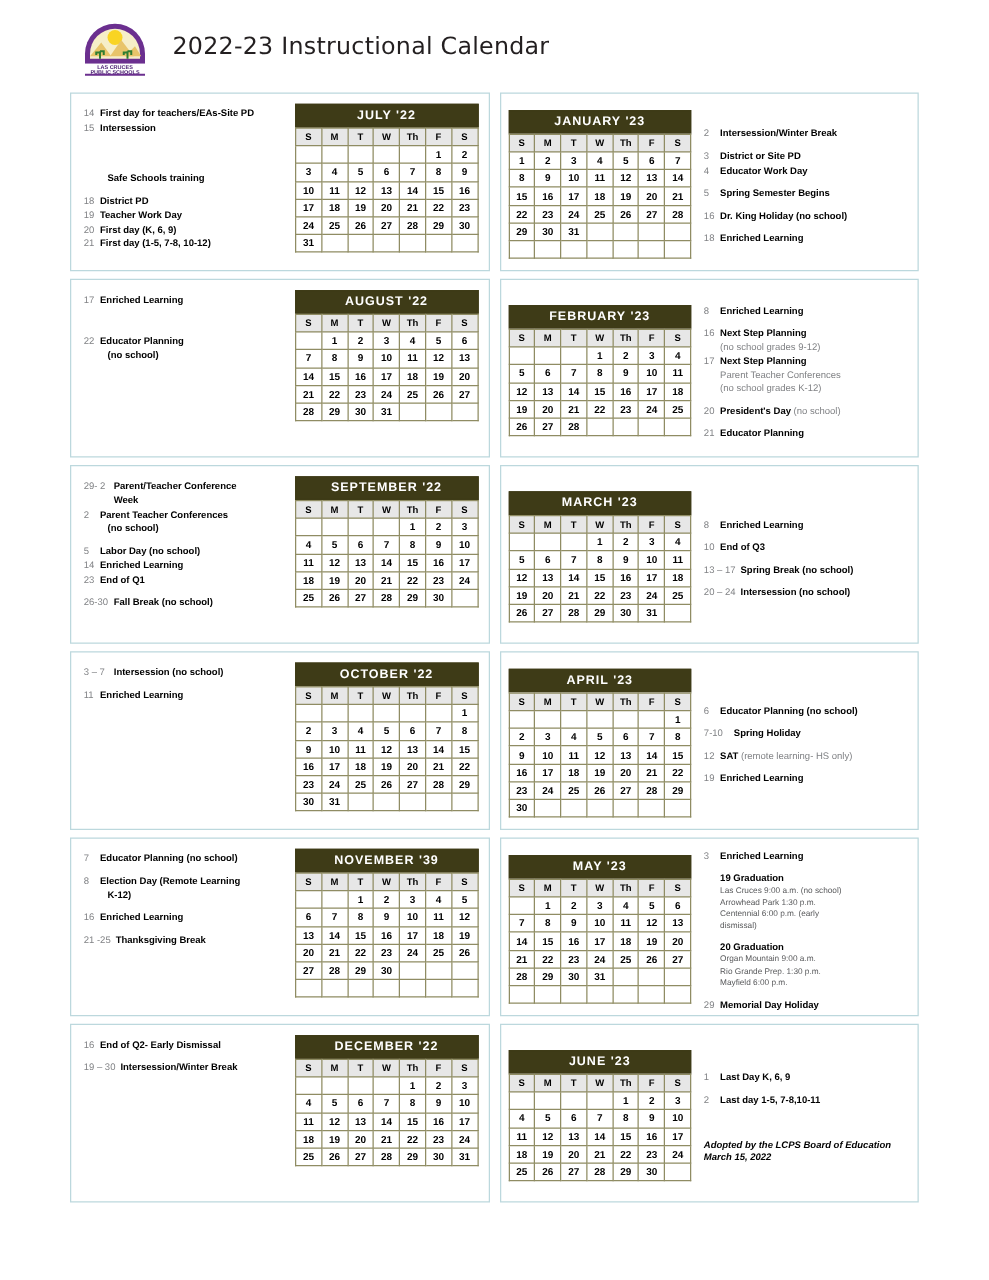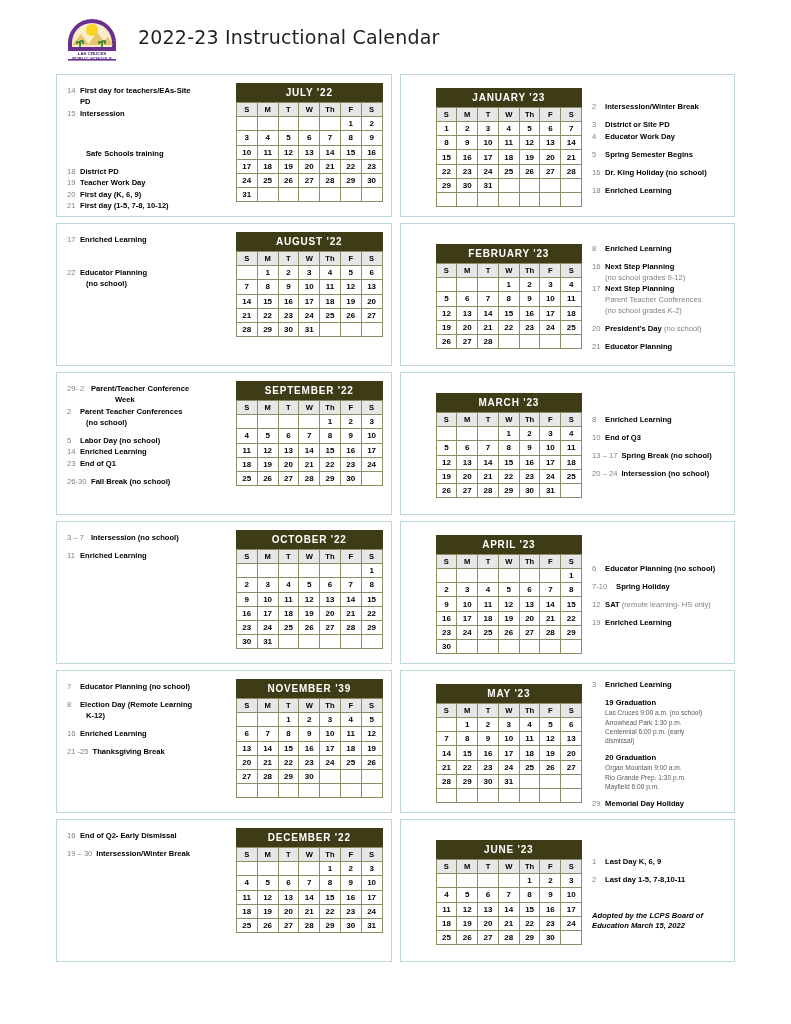--- a/index.html
+++ b/index.html
@@ -67,21 +67,21 @@
   .ntext .light { font-weight:normal; color:#808285; }
   .nsub { font-weight:normal; color:#808285; display:block; }
   .tiny { font-size:6.6px; line-height:1.4; color:#58595b; font-weight:normal; }
   .adopted {
     font-style:italic; font-weight:bold; font-size:7.6px;
     line-height:1.35; color:#000; margin-top:26px;
   }
 
   
   .mwrap { flex:0 0 auto; padding:2px 4px 0 2px; }
-  table.month { border-collapse:collapse; width:146px; table-layout:fixed;margin-left:29px; }
+  table.month { border-collapse:collapse; width:146px; table-layout:fixed; }
   table.month caption {
     background:#3e3b17; color:#ffffff;
     font-size:10px; font-weight:bold; letter-spacing:0.8px;
     padding:3px 0 3px 0; caption-side:top;
     border:1px solid #3e3b17;
   }
   table.month th, table.month td {
     border:1px solid #8f8c63;
     width:20.8px; height:14.2px;
     text-align:center; vertical-align:middle;
@@ -473,37 +473,37 @@
           <div class="nrow">
             <span class="daynum">8</span>
             <span class="ntext"><span>Enriched Learning</span></span>
           </div>
           <div class="nrow gap">
             <span class="daynum">16</span>
             <span class="ntext"><span>Next Step Planning</span><span class="nsub">(no school grades 9-12)</span></span>
           </div>
           <div class="nrow">
             <span class="daynum">17</span>
-            <span class="ntext"><span>Next Step Planning</span><span class="nsub">Parent Teacher Conferences</span><span class="nsub">(no school grades K-2)</span></span>
+            <span class="ntext"><span>Next Step Planning</span><span class="nsub">Parent Teacher Conferences</span><span class="nsub">(no school grades K-12)</span></span>
           </div>
           <div class="nrow gap">
             <span class="daynum">20</span>
             <span class="ntext"><span>President's Day</span><span class="light"> (no school)</span></span>
           </div>
           <div class="nrow gap">
             <span class="daynum">21</span>
             <span class="ntext"><span>Educator Planning</span></span>
           </div>
         </div>
       </div>
       <div class="card left">
         <div class="notes">
           <div class="nrow">
             <span class="daynum wide">29- 2</span>
-            <span class="ntext"><span>Parent/Teacher Conference</span><span style="display: block; margin-left: 24px;">Week</span></span>
+            <span class="ntext"><span>Parent/Teacher Conference</span><span style="display: block;">Week</span></span>
           </div>
           <div class="nrow">
             <span class="daynum">2</span>
             <span class="ntext"><span>Parent Teacher Conferences</span><span style="display: block; padding-left: 6px;">(no school)</span></span>
           </div>
           <div class="nrow gap">
             <span class="daynum">5</span>
             <span class="ntext"><span>Labor Day (no school)</span></span>
           </div>
           <div class="nrow">

